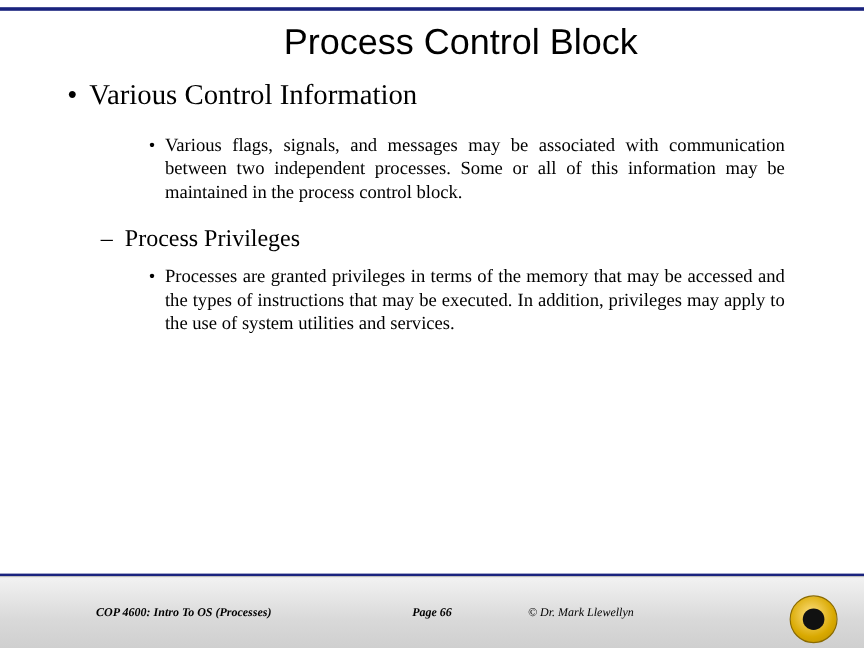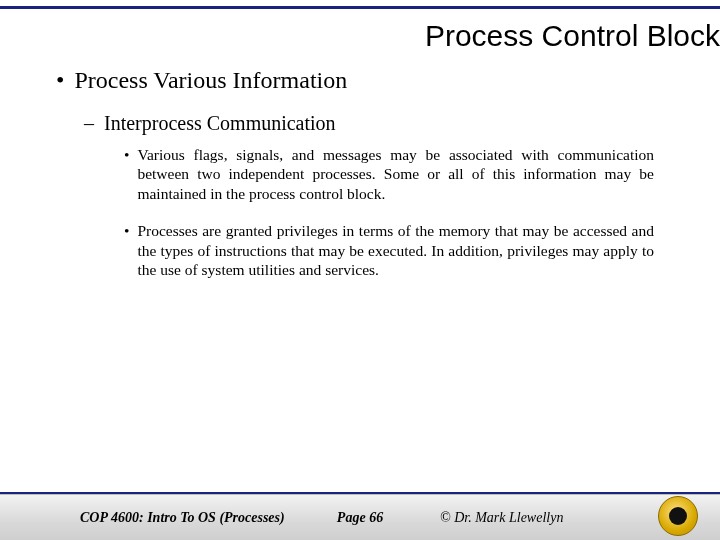--- a/index.html
+++ b/index.html
@@ -13,21 +13,21 @@
     overflow: hidden;
   }
   .top-rule {
     height: 3px;
     background: #1a237e;
     margin-top: 6px;
   }
   .title {
     font-family: Arial, Helvetica, sans-serif;
     font-size: 30px;
-    text-align: right;
+    text-align: center;
     color: #000;
     margin-top: 10px;
     margin-bottom: 14px;
     font-weight: normal;
     padding-left: 48px;
   }
   .content {
     padding: 0 56px 0 56px;
   }
   .level1 {
@@ -59,28 +59,28 @@
   .level3-wrap .txt { flex: 1; font-family: Liberation Serif, serif; }
   .footer-wrap {
     position: absolute;
     left: 0; right: 0; bottom: 0;
   }
   .footer-rule {
     height: 2px;
     background: #1a237e;
   }
   .footer-bar {
-    height: 46px;
+    height: 60px;
     background: linear-gradient(#f2f2f2, #d9d9d9 60%, #cfcfcf);
     border-top: 1px solid #bdbdbd;
     display: flex;
     align-items: center;
     font-style: italic;
     font-family: "Times New Roman", Times, serif;
-    font-size: 14px;
+    font-size: 10px;
     color: #000;
     position: relative;
   }
   .footer-left {
     position: absolute;
     left: 80px;
     font-weight: bold;
   }
   .footer-center {
     position: absolute;
@@ -119,33 +119,33 @@
 </head>
 <body>
 
 <div class="top-rule"></div>
 
 <h1 class="title">Process Control Block</h1>
 
 <div class="content">
 
   <div class="level1">
-    <span class="bullet">•</span><span>Process Various Information</span>
+    <span class="bullet">•</span><span>Various Control Information</span>
   </div>
 
-  <div class="level2">
-    <span class="dash">–</span><span>Interprocess Communication</span>
-  </div>
   <div class="level3">
     <div class="level3-wrap">
       <span class="sbullet">•</span>
       <span class="txt">Various flags, signals, and messages may be associated with communication between two independent processes. Some or all of this information may be maintained in the process control block.</span>
     </div>
   </div>
 
+  <div class="level2">
+    <span class="dash">–</span><span>Process Privileges</span>
+  </div>
   <div class="level3">
     <div class="level3-wrap">
       <span class="sbullet">•</span>
       <span class="txt">Processes are granted privileges in terms of the memory that may be accessed and the types of instructions that may be executed. In addition, privileges may apply to the use of system utilities and services.</span>
     </div>
   </div>
 
 </div>
 
 <div class="footer-wrap">

